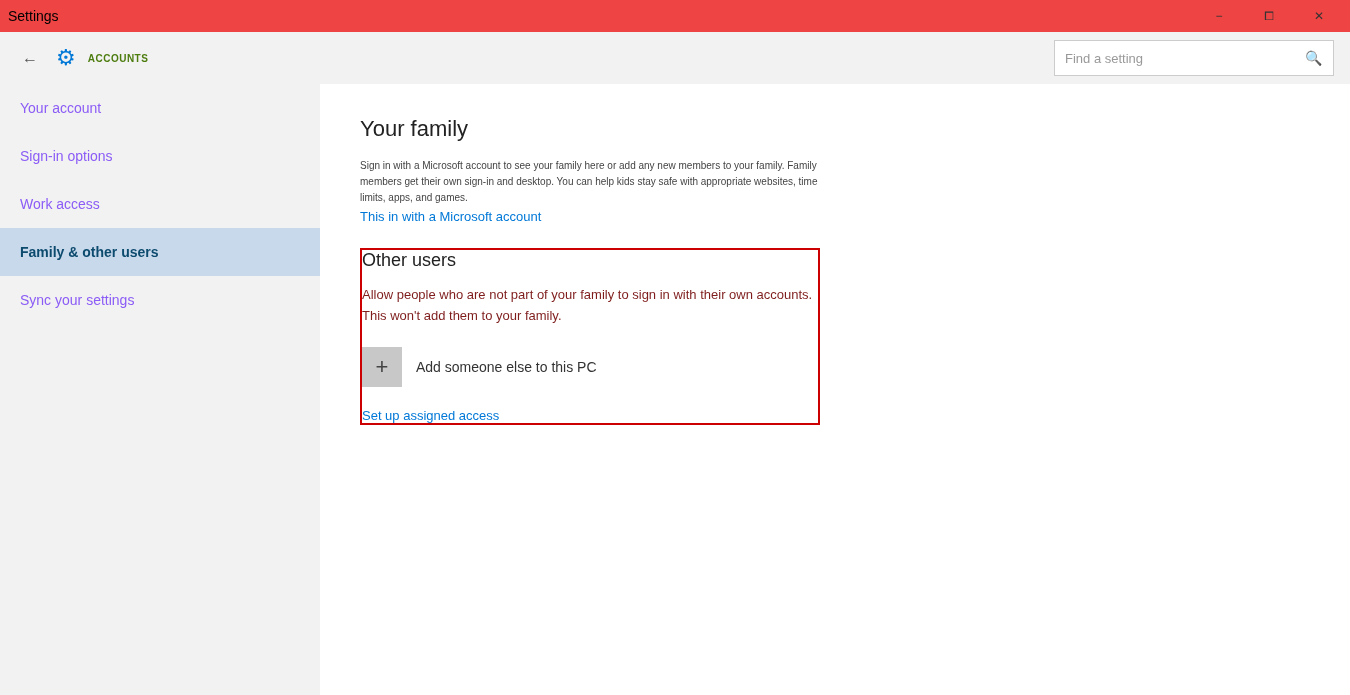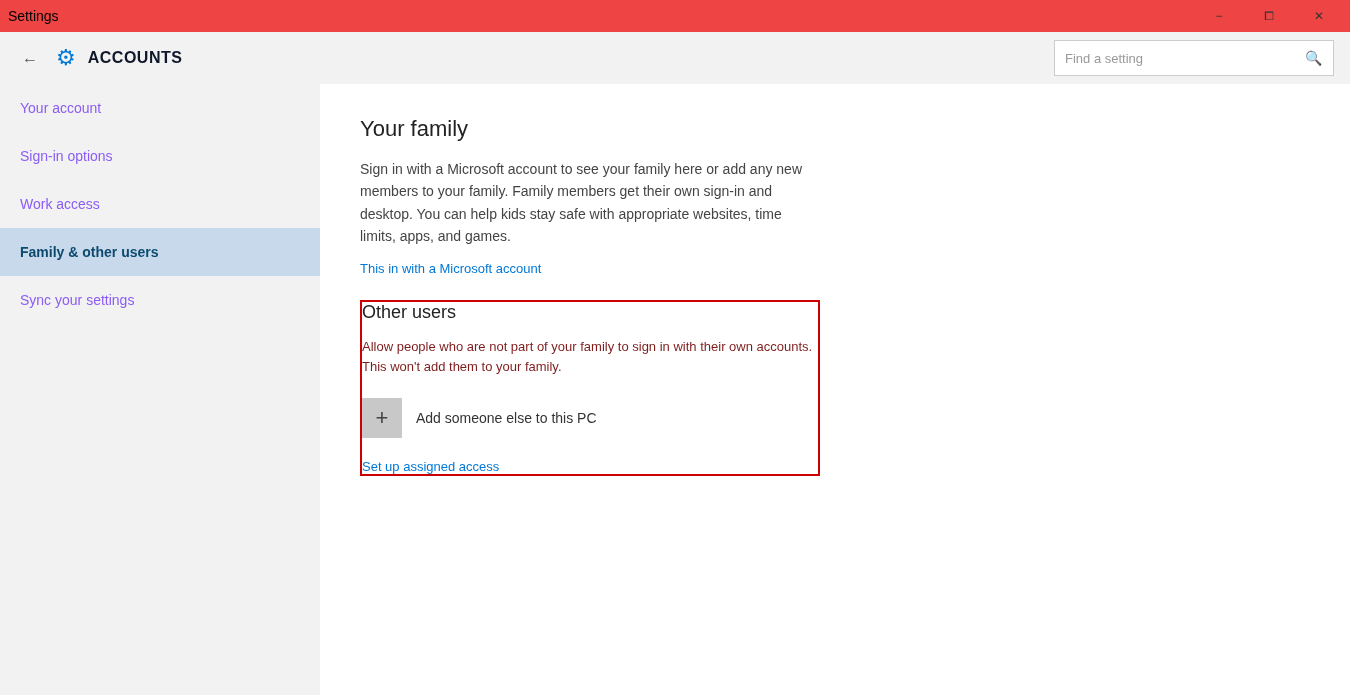--- a/index.html
+++ b/index.html
@@ -63,23 +63,23 @@
       cursor: pointer;
       border-radius: 50%;
       font-size: 16px;
       color: #555;
     }
     .gear-icon {
       color: #0078d7;
       font-size: 22px;
     }
     .header-title {
-      font-size: 16px;
+      font-size: 10px;
       font-weight: 600;
-      color: #0f172a;
+      color: #4d7c0f;
       letter-spacing: 0.5px;
       text-transform: uppercase;
       flex: 1;
     }
     .search-box {
       display: flex;
       align-items: center;
       background: white;
       border: 1px solid #ccc;
       width: 280px;
@@ -134,25 +134,25 @@
       overflow-y: auto;
     }
 
     .section-title {
       font-size: 22px;
       font-weight: 300;
       color: #222;
       margin-bottom: 16px;
     }
     .section-desc {
-      font-size: 14px;
+      font-size: 10px;
       color: #444;
       line-height: 1.6;
       max-width: 460px;
-      margin-bottom: 12px;
+      margin-bottom: 2px;
     }
     .link-blue {
       color: #0078d7;
       cursor: pointer;
       font-size: 13px;
       text-decoration: none;
     }
 
     
     .other-users-box {

